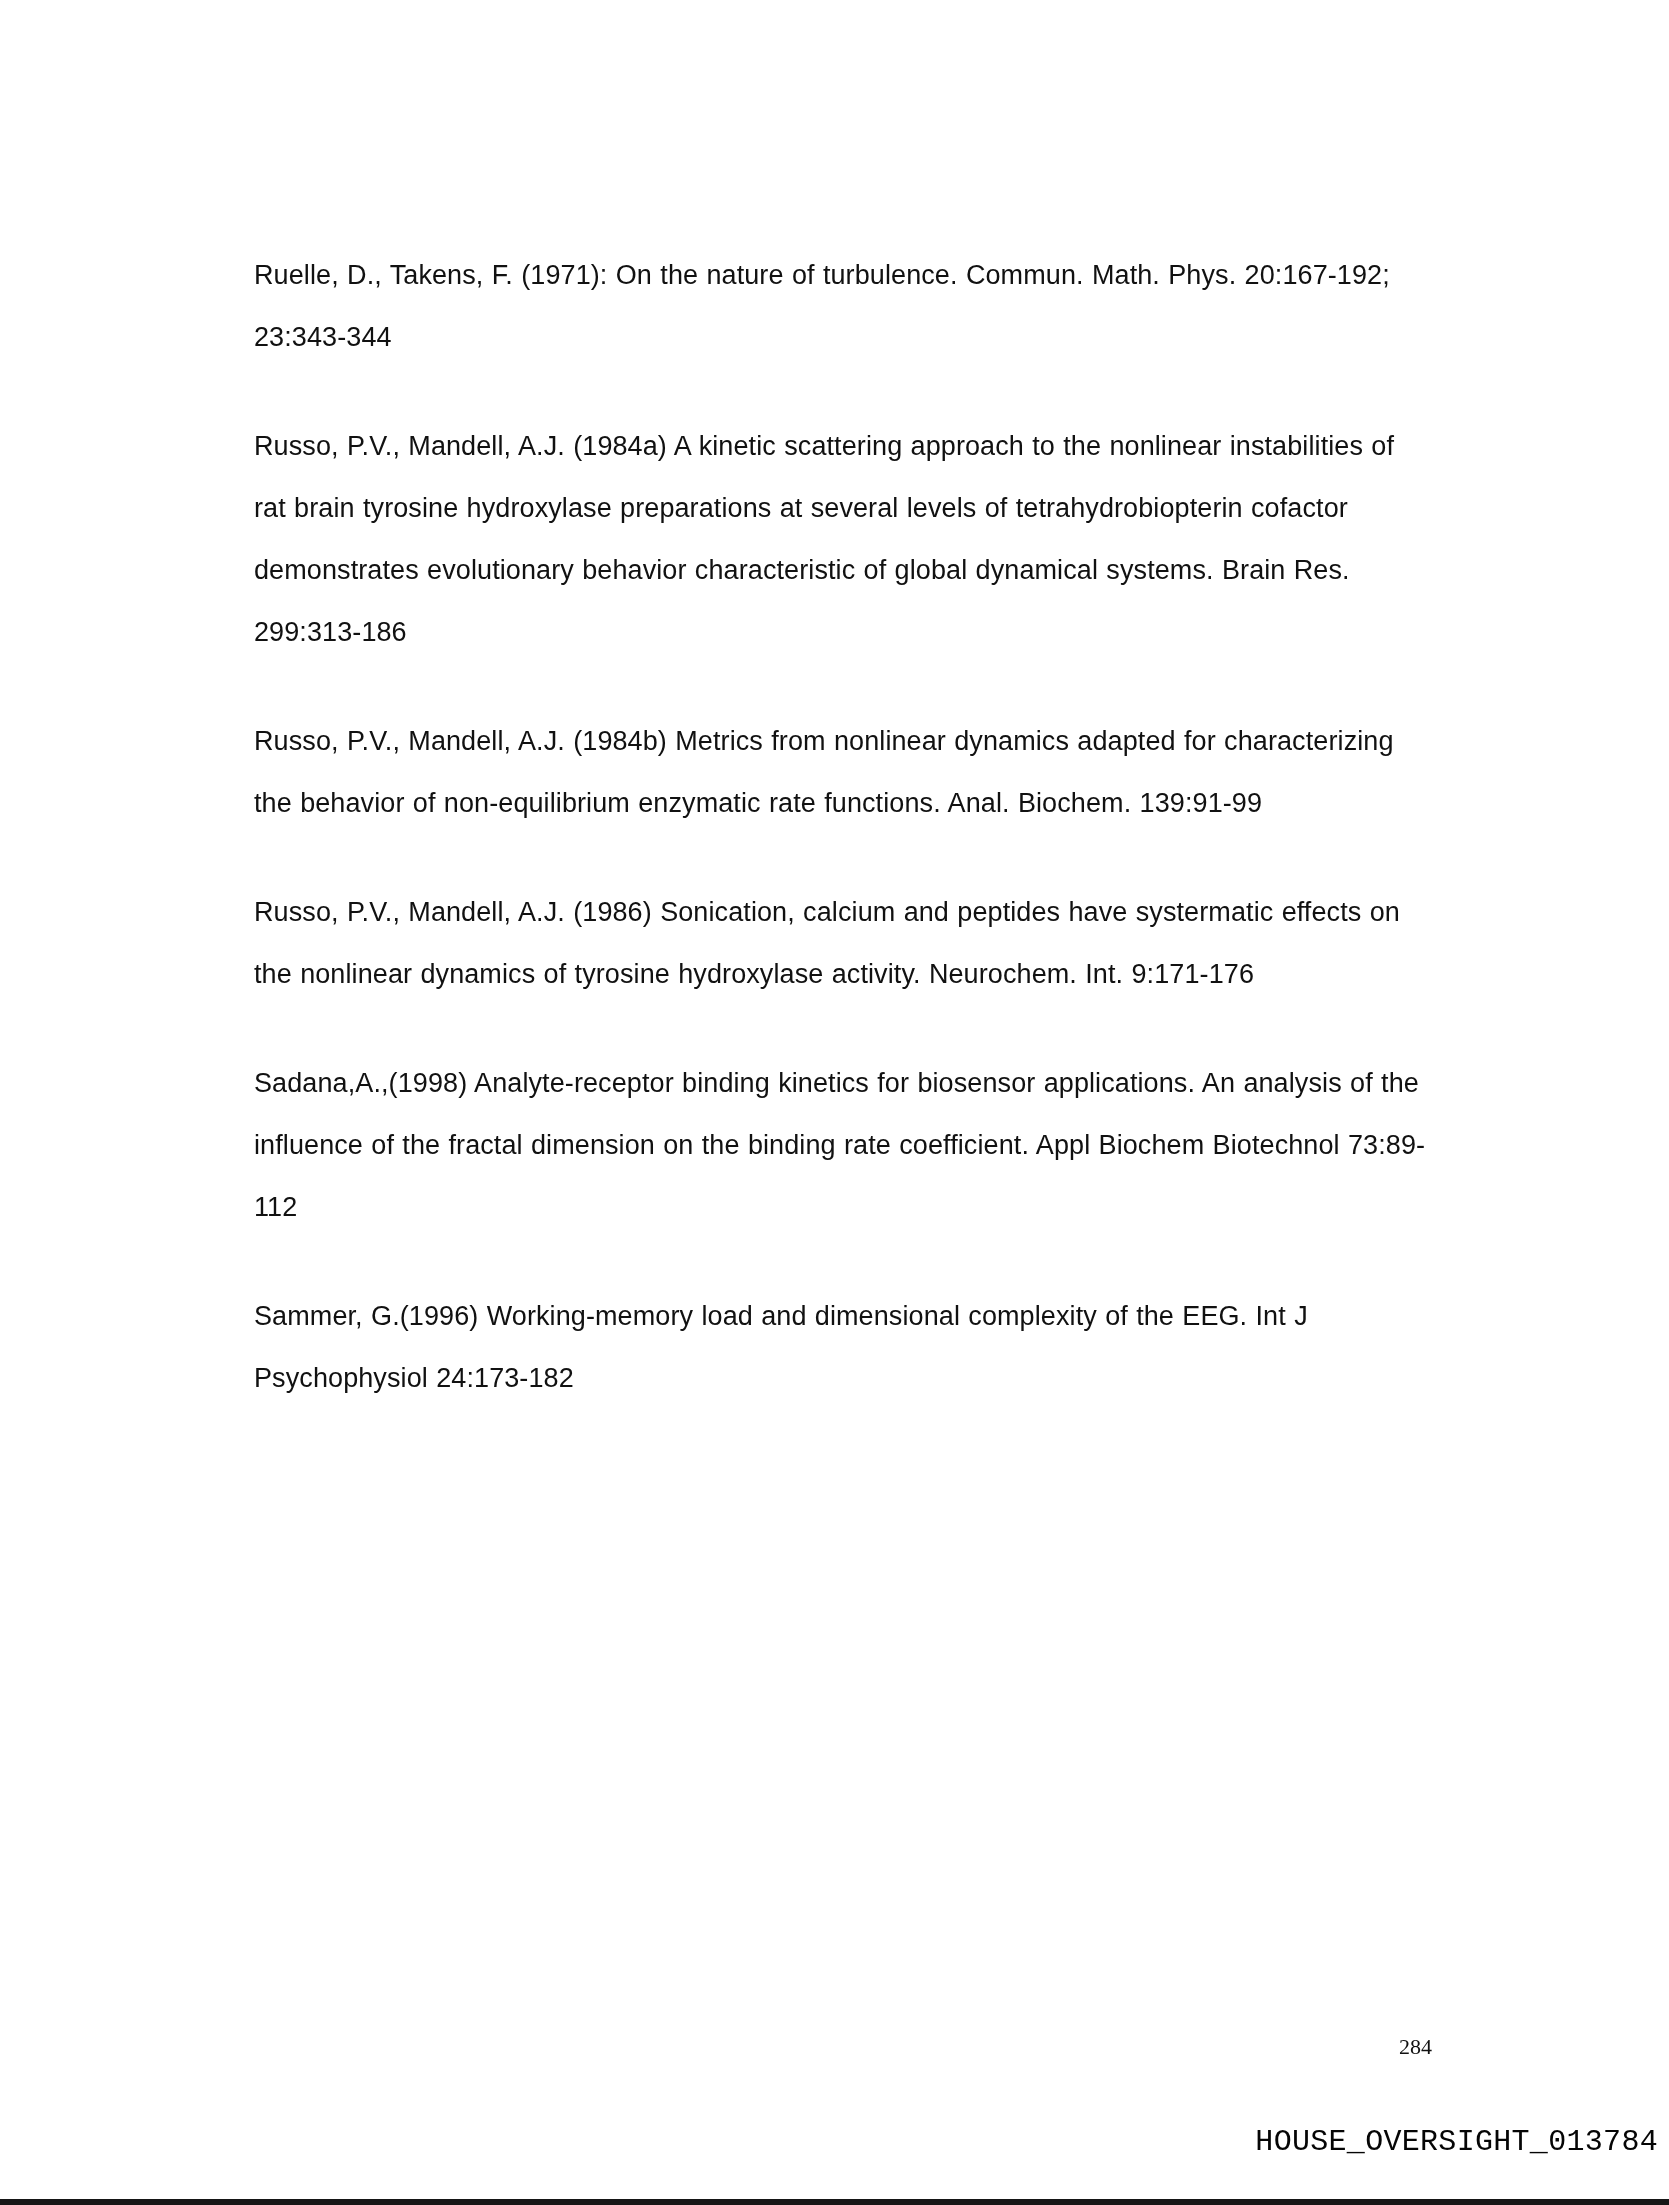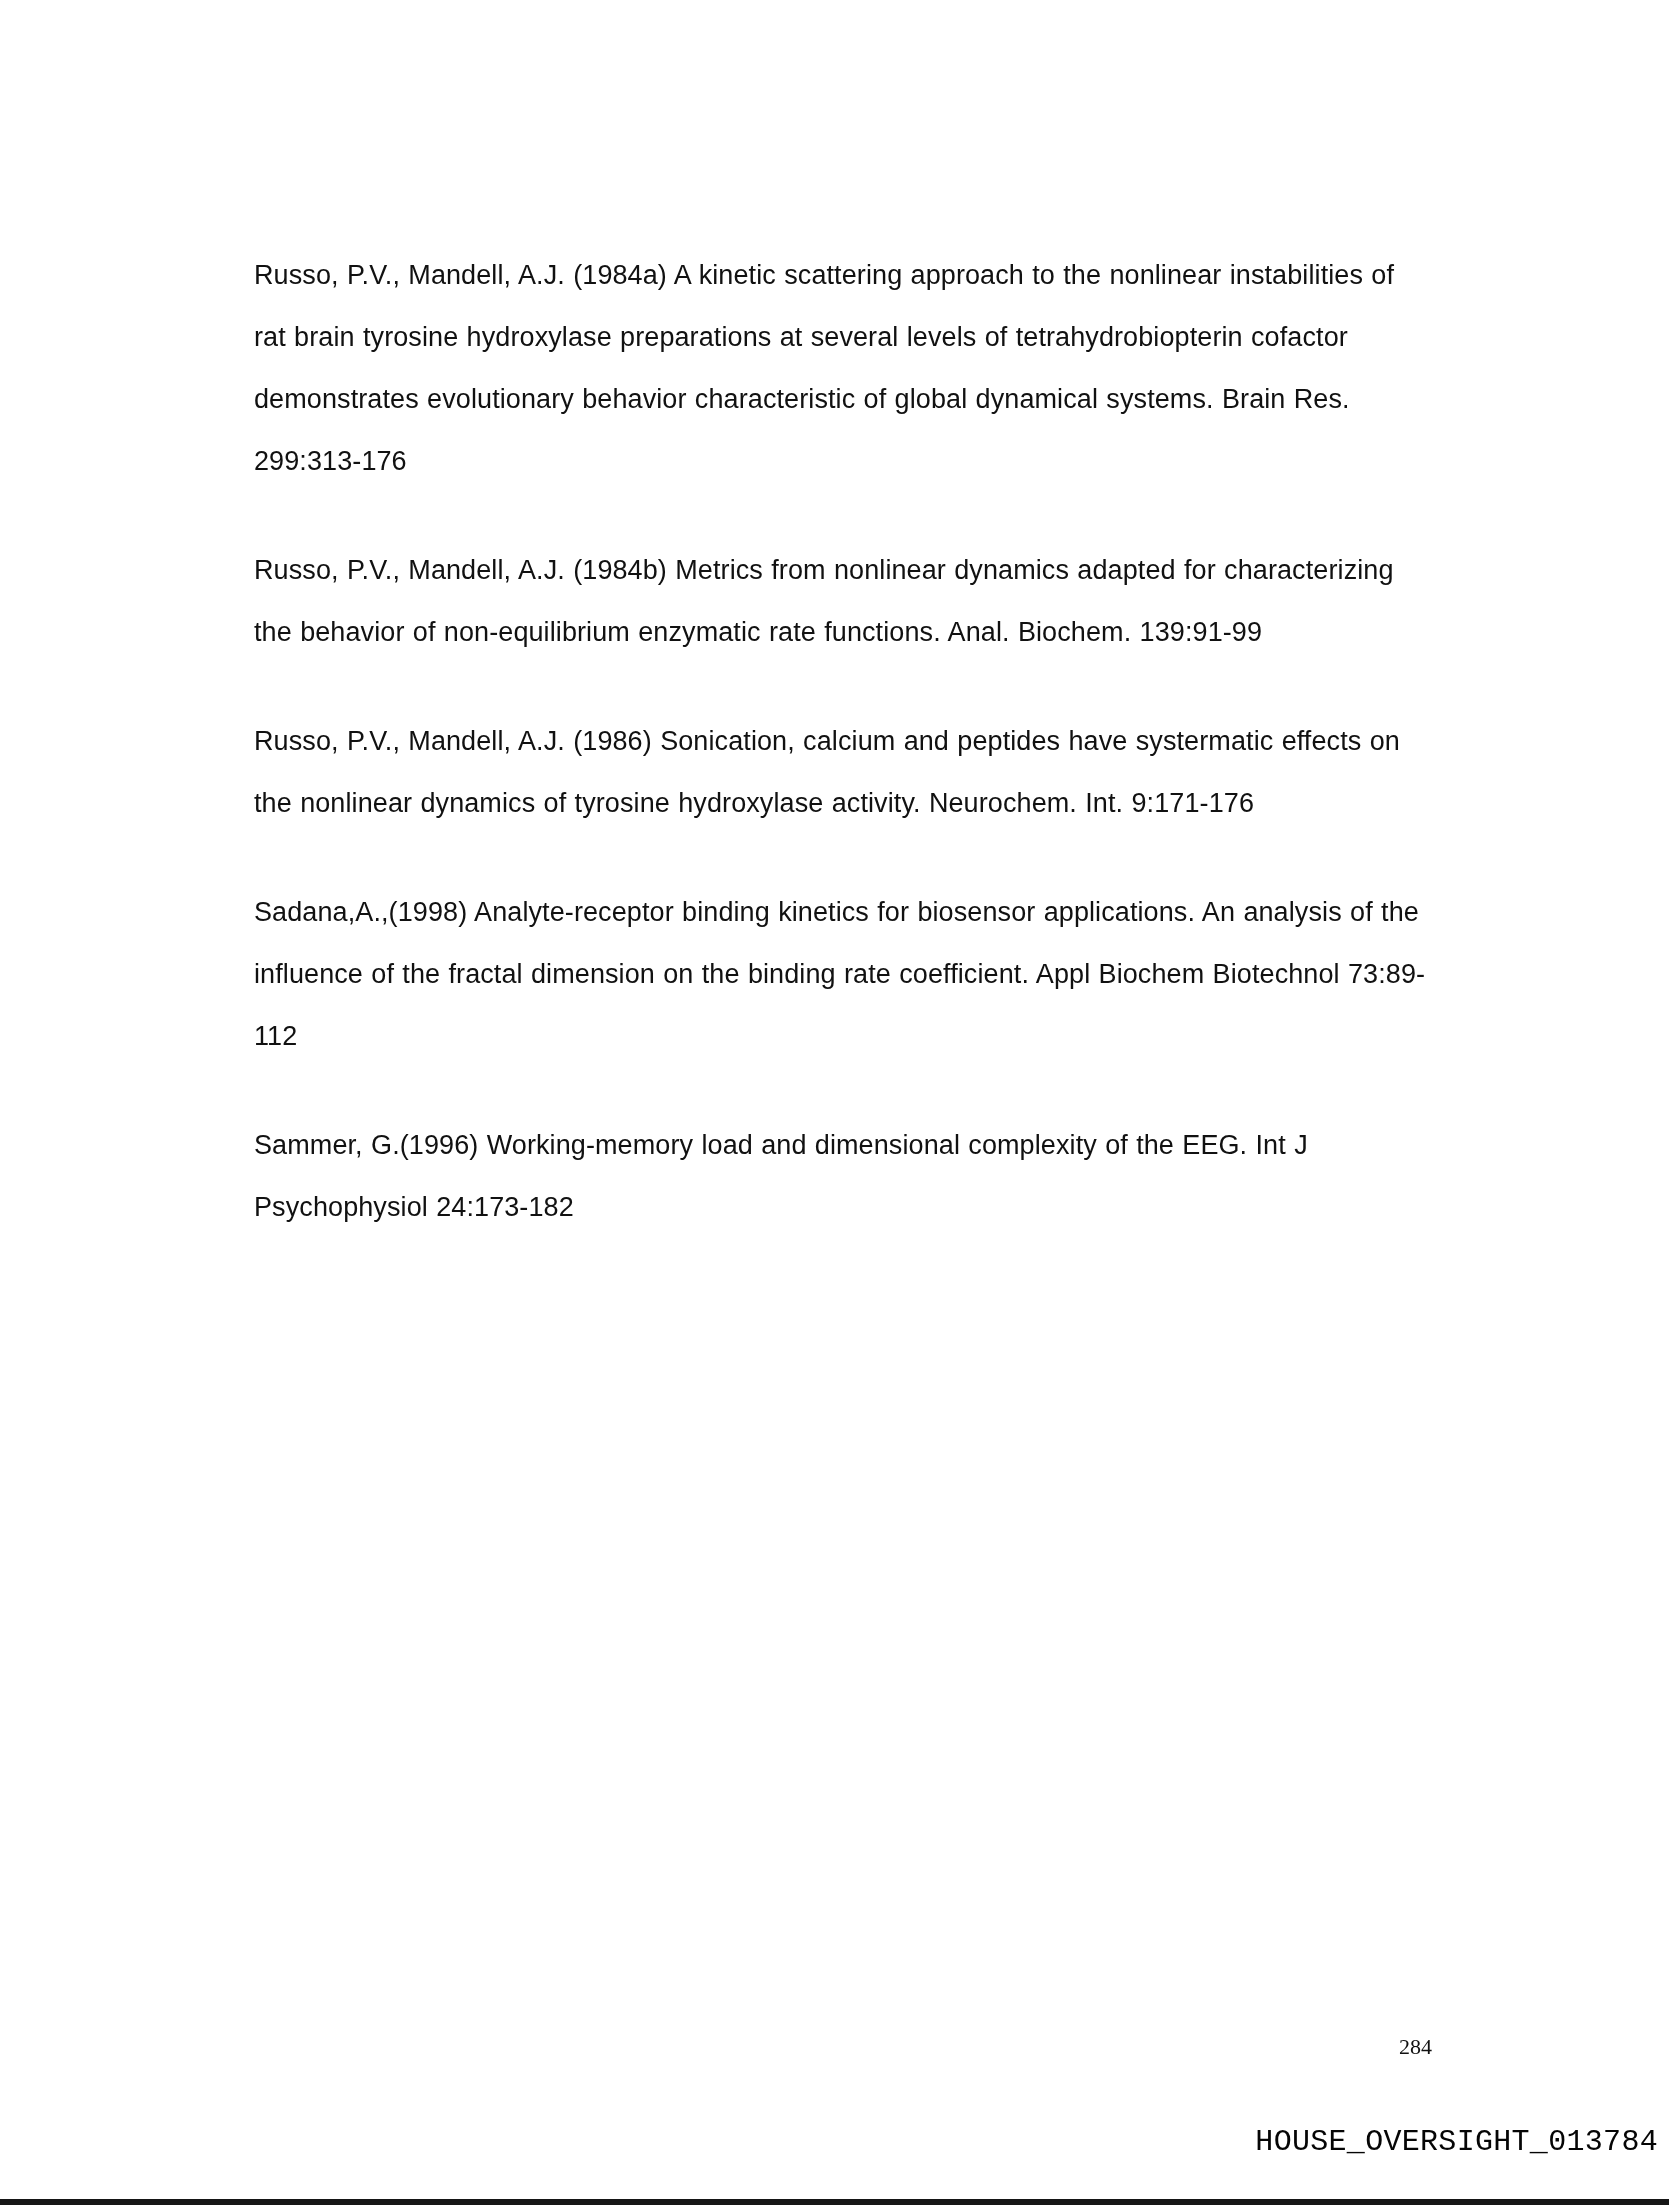--- a/index.html
+++ b/index.html
@@ -74,21 +74,22 @@
       height: 6.5px;
       background: #161616;
     }
   </style>
 </head>
 <body>
 
 <div class="page">
 
   <div class="references">
-    <p>Russo, P.V., Mandell, A.J. (1984a) A kinetic scattering approach to the nonlinear instabilities of rat brain tyrosine hydroxylase preparations at several levels of tetrahydrobiopterin cofactor demonstrates evolutionary behavior characteristic of global dynamical systems. Brain Res. 299:313-176</p>
+    <p>Ruelle, D., Takens, F. (1971): On the nature of turbulence. Commun. Math. Phys. 20:167-192; 23:343-344</p>
+    <p>Russo, P.V., Mandell, A.J. (1984a) A kinetic scattering approach to the nonlinear instabilities of rat brain tyrosine hydroxylase preparations at several levels of tetrahydrobiopterin cofactor demonstrates evolutionary behavior characteristic of global dynamical systems. Brain Res. 299:313-186</p>
     <p>Russo, P.V., Mandell, A.J. (1984b) Metrics from nonlinear dynamics adapted for characterizing the behavior of non-equilibrium enzymatic rate functions. Anal. Biochem. 139:91-99</p>
     <p>Russo, P.V., Mandell, A.J. (1986) Sonication, calcium and peptides have systermatic effects on the nonlinear dynamics of tyrosine hydroxylase activity. Neurochem. Int. 9:171-176</p>
     <p>Sadana,A.,(1998) Analyte-receptor binding kinetics for biosensor applications. An analysis of the influence of the fractal dimension on the binding rate coefficient. Appl Biochem Biotechnol 73:89-112</p>
     <p class="extra-space">Sammer, G.(1996) Working-memory load and dimensional complexity of the EEG. Int J Psychophysiol 24:173-182</p>
   </div>
 
   <div class="page-number">284</div>
 
   <div class="oversight-stamp">HOUSE_OVERSIGHT_013784</div>
 

